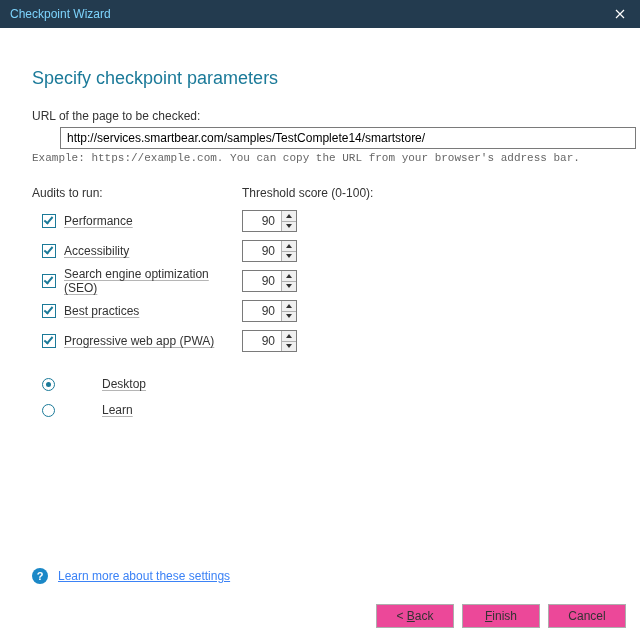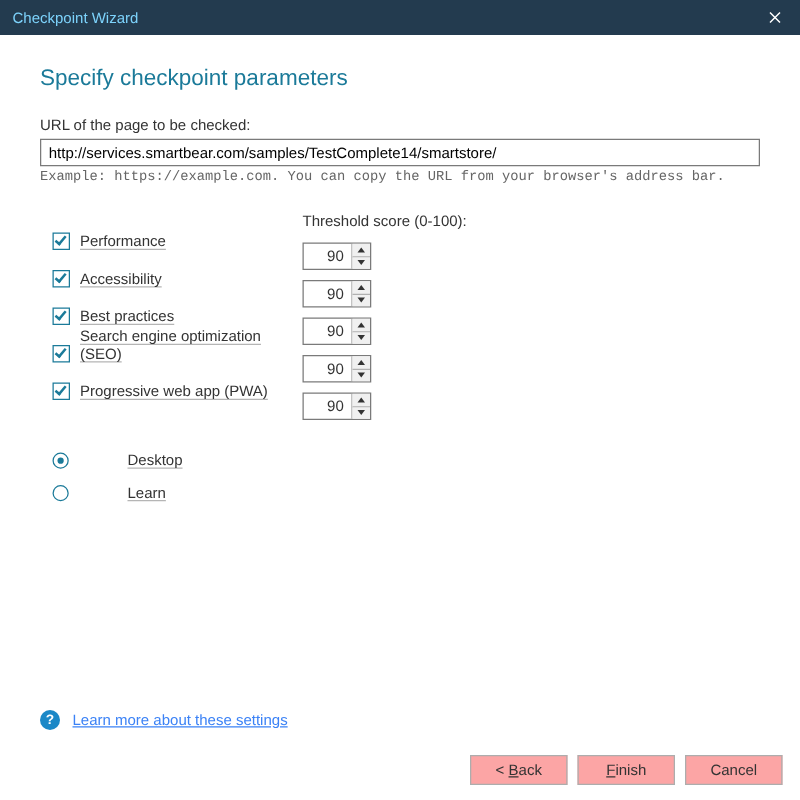--- a/index.html
+++ b/index.html
@@ -34,34 +34,35 @@
     .titlebar .close svg { stroke: #fff; }
     .page {
       position: relative;
       height: 612px;
       padding: 24px 32px 0 32px;
     }
     .page-title {
       color: #1b7a99;
       font-size: 18px;
       font-weight: 400;
-      margin: 0 0 20px 0;
+      margin: 16px 0 20px 0;
     }
     .section-label {
       font-size: 12px;
       color: #333;
       margin-bottom: 4px;
     }
     .url-input {
       width: 100%;
       height: 22px;
       border: 1px solid #7a7a7a;
       padding: 2px 6px;
       font-size: 12px;
       font-family: inherit;
+      margin-left: 28px;
     }
     .hint {
       color: #666;
       font-size: 11px;
       margin-top: 3px;
       font-family: Liberation Mono, monospace;
     }
     .audits-block {
       margin-top: 22px;
       display: flex;
@@ -72,21 +73,21 @@
     .threshold-col {
       width: 140px;
     }
     .col-header {
       font-size: 12px;
       color: #333;
       margin-bottom: 6px;
     }
     .audit-row {
       display: flex;
-      align-items: flex-end;
+      align-items: center;
       height: 30px;
     }
     .threshold-row {
       display: flex;
       align-items: center;
       height: 30px;
     }
     .chk {
       width: 14px;
       height: 14px;
@@ -226,21 +227,21 @@
       position: absolute;
       right: 14px;
       bottom: 12px;
       display: flex;
       gap: 8px;
     }
     .btn {
       width: 78px;
       height: 24px;
       border: 1px solid #adadad;
-      background: #fca5a5;
+      background: #ec4899;
       display: flex;
       align-items: center;
       justify-content: center;
       font-size: 12px;
       cursor: pointer;
     }
     .btn .u { text-decoration: underline; }
   </style>
 </head>
 <body>
@@ -256,35 +257,36 @@
 
 <div class="page">
   <h1 class="page-title">Specify checkpoint parameters</h1>
 
   <div class="section-label">URL of the page to be checked:</div>
   <input class="url-input" type="text" value="http://services.smartbear.com/samples/TestComplete14/smartstore/" style="">
   <div class="hint">Example: https://example.com. You can copy the URL from your browser's address bar.</div>
 
   <div class="audits-block">
     <div class="audits-col">
+      <div class="col-header">Audits to run:</div>
       <div class="audit-row">
         <div class="chk checked"></div>
         <span class="chk-label">Performance</span>
       </div>
       <div class="audit-row">
         <div class="chk checked"></div>
         <span class="chk-label">Accessibility</span>
       </div>
       <div class="audit-row">
         <div class="chk checked"></div>
+        <span class="chk-label">Search engine optimization (SEO)</span>
+      </div>
+      <div class="audit-row">
+        <div class="chk checked"></div>
         <span class="chk-label">Best practices</span>
-      </div>
-      <div class="audit-row">
-        <div class="chk checked"></div>
-        <span class="chk-label">Search engine optimization (SEO)</span>
       </div>
       <div class="audit-row">
         <div class="chk checked"></div>
         <span class="chk-label">Progressive web app (PWA)</span>
       </div>
     </div>
 
     <div class="threshold-col">
       <div class="col-header">Threshold score (0-100):</div>
       <div class="threshold-row">

